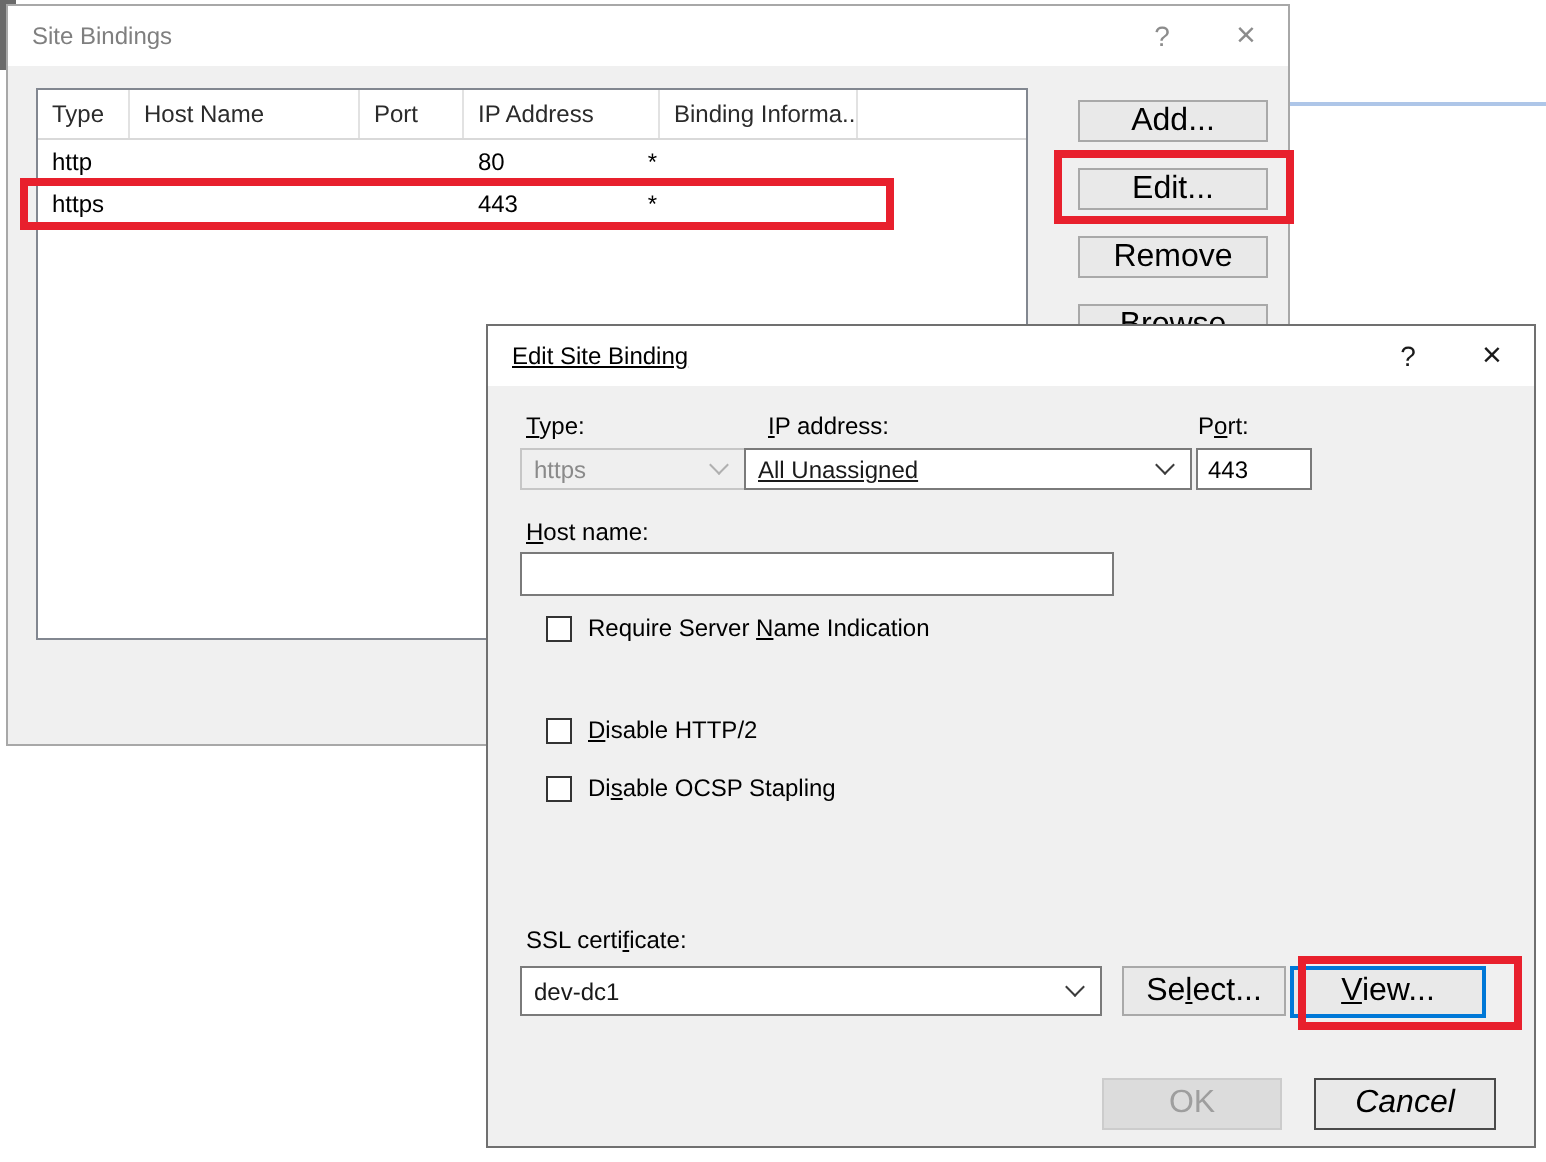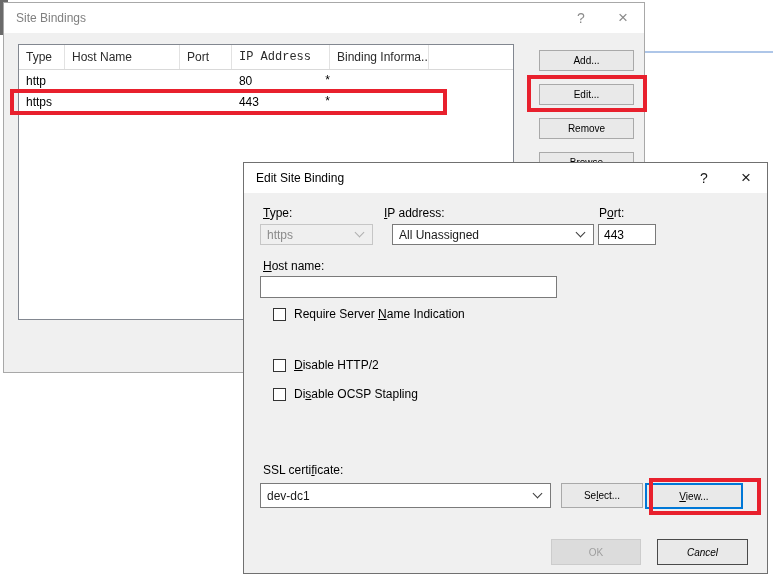--- a/index.html
+++ b/index.html
@@ -23,21 +23,21 @@
   
   .dialog { background: #f0f0f0; }
   .dialog.inactive { border: 1px solid #a8a8a8; }
   .dialog.active { border: 1px solid #707070; }
   .titlebar {
     position: absolute; left: 0; top: 0; right: 0; height: 30px;
     background: #ffffff; display: flex; align-items: center;
   }
   .title-text { padding-left: 12px; font-size: 12px; text-align: center; }
   .inactive .title-text { color: #7f7f7f; }
-  .active .title-text { color: #000000; }
+  .active .title-text { color: #000000; text-decoration: underline; }
   .titlebar-buttons { position: absolute; right: 0; top: 0; height: 30px; display: flex; }
   .tb-btn {
     width: 42px; height: 30px; display: flex; align-items: center; justify-content: center;
     font-size: 14px; cursor: default;
   }
   .inactive .tb-btn { color: #8c8c8c; }
   .active .tb-btn { color: #1a1a1a; }
   .tb-close { font-size: 17px; font-weight: 400; }
 
   
@@ -48,27 +48,27 @@
     background: #ffffff; border: 1px solid #828790; overflow: hidden;
   }
   .lv-header { display: flex; height: 25px; border-bottom: 1px solid #d9d9d9; }
   .lv-hcell {
     display: flex; align-items: center; padding-left: 7px;
     border-right: 1px solid #e2e2e2; color: #2b2b2b; white-space: nowrap; overflow: hidden;
   }
   .lv-row { display: flex; height: 21px; align-items: center; gap: 44px; }
   .lv-cell { padding-left: 7px; white-space: nowrap; overflow: hidden; color: #000; }
   .w-type { width: 46px; } .w-host { width: 115px; } .w-port { width: 52px; }
-  .w-ip { width: 98px; font-family: Liberation Mono, monospace; } .w-bind { width: 99px; } .w-fill { flex: 1; border-right: none; }
+  .w-ip { width: 98px; } .w-bind { width: 99px; } .w-fill { flex: 1; border-right: none; }
 
   
   .btn {
     position: absolute; background: #e9e9e9; border: 1px solid #a9a9a9;
     display: flex; align-items: center; justify-content: center;
-    font-size: 10px; color: #000; cursor: default;
+    font-size: 16px; color: #000; cursor: default;
   }
   .sb-btn { left: 535px; width: 95px; height: 21px; }
   .btn-disabled { background: #dcdcdc; border-color: #cccccc; color: #9e9e9e; }
   .btn-dark-border { border-color: #4a4a4a; font-style: italic; }
   .btn-focus { border: 2px solid #0078d7; }
 
   
   .red-box { position: absolute; border: 4px solid #e8202d; background: transparent; pointer-events: none; }
   #hl-https-row { left: 6px; top: 86px; width: 437px; height: 26px; }
   #hl-edit-btn  { left: 523px; top: 72px; width: 120px; height: 37px; }
@@ -165,21 +165,21 @@
   </div>
 
   <div class="field-label" style="left: 19px; top: 43px;"><span></span><span class="mn">T</span><span>ype:</span></div>
   <div class="field-label" style="left: 140px; top: 43px;"><span></span><span class="mn">I</span><span>P address:</span></div>
   <div class="field-label" style="left: 355px; top: 43px;"><span>P</span><span class="mn">o</span><span>rt:</span></div>
 
   <div class="combo combo-disabled" style="left: 16px; top: 61px; width: 113px; height: 21px;">
     <span>https</span>
     <span class="chev"></span>
   </div>
-  <div class="combo" style="left: 148px; top: 61px; width: 202px; height: 21px;">
+  <div class="combo" style="left: 128px; top: 61px; width: 224px; height: 21px; text-decoration: underline;">
     <span>All Unassigned</span>
     <span class="chev"></span>
   </div>
   <input class="textbox" style="left: 354px; top: 61px; width: 58px; height: 21px;" value="443">
 
   <div class="field-label" style="left: 19px; top: 96px;"><span></span><span class="mn">H</span><span>ost name:</span></div>
   <input class="textbox" style="left: 16px; top: 113px; width: 297px; height: 22px;" value="">
 
   <div class="checkrow" style="left: 16px; top: 144px;">
     <span class="checkbox"></span>

